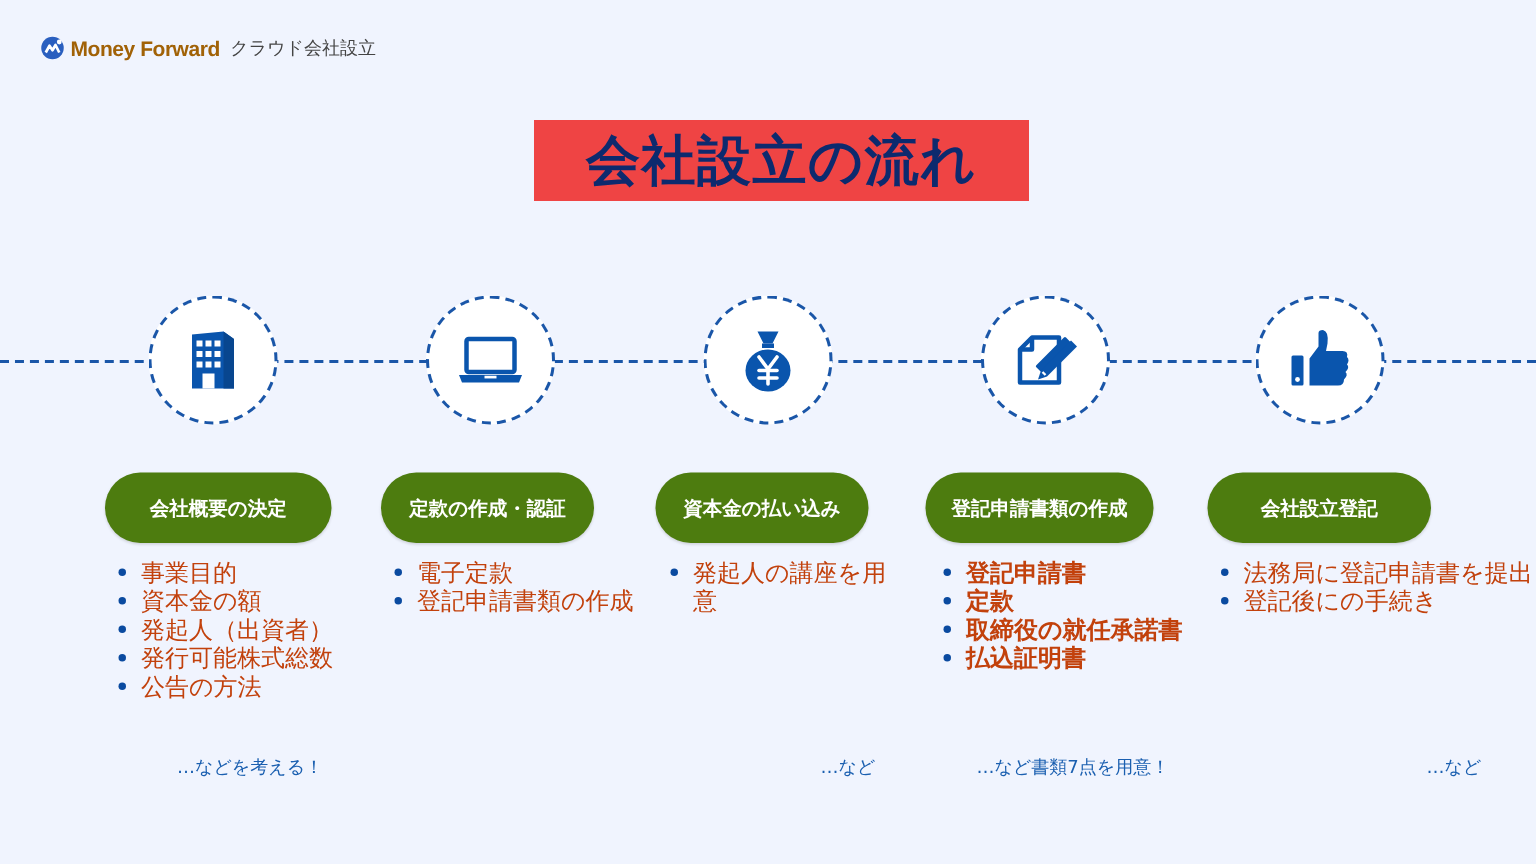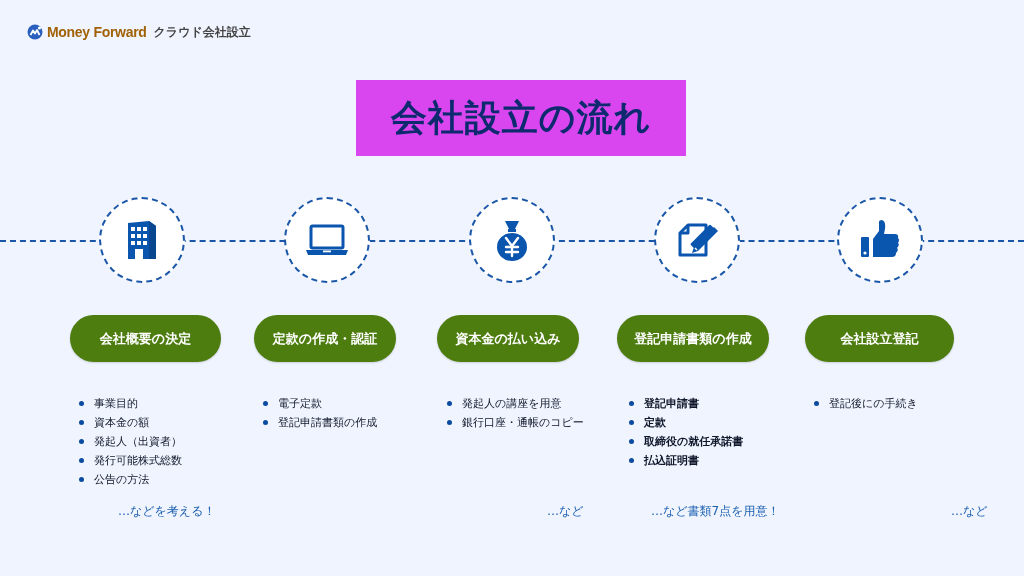--- a/index.html
+++ b/index.html
@@ -13,25 +13,25 @@
     .logo {
       position: absolute; left: 27px; top: 22px;
       display: flex; align-items: center; gap: 4px;
       height: 20px;
     }
     .logo-mark { width: 16px; height: 16px; }
     .logo-brand {
       font-family: "Liberation Sans", sans-serif;
       font-weight: bold; font-size: 14px; color: #a16207; letter-spacing: -0.3px;
     }
-    .logo-product { font-size: 12px; color: #444; font-weight: bold; margin-left: 3px; }
+    .logo-product { font-size: 12px; color: #444; font-weight: normal; margin-left: 3px; }
 
     .title-box {
-      position: absolute; left: 356px; top: 80px; width: 330px; height: 76px;
-      background: #d946ef;
+      position: absolute; left: 356px; top: 80px; width: 330px; height: 54px;
+      background: #ef4444;
       display: flex; align-items: center; justify-content: center;
     }
     .title-text {
       font-size: 36px; font-weight: bold; color: #0d2a6e; letter-spacing: 1px;
     }
 
     .timeline {
       position: absolute; left: 0; top: 240px; width: 1024px; height: 0;
       border-top: 2px dashed #1a56a8;
     }
@@ -47,22 +47,22 @@
       position: absolute; top: 315px; height: 47px;
       background: #4d7c0f; color: #ffffff; border: none; border-radius: 24px;
       font-size: 13px; font-weight: bold;
       display: flex; align-items: center; justify-content: center;
       font-family: "DejaVu Sans", "Liberation Sans", sans-serif;
       cursor: pointer;
       box-shadow: 0 1px 2px rgba(0,0,0,0.15);
     }
 
     .bullet-list {
-      position: absolute; top: 394px; list-style: none;
-      font-size: 11px; color: #0f172a; line-height: 19px;
+      position: absolute; top: 372px; list-style: none;
+      font-size: 16px; color: #c2410c; line-height: 19px;
     }
     .bullet-list li { position: relative; padding-left: 18px; }
     .bullet-list li::before {
       content: ""; position: absolute; left: 3px; top: 7px;
       width: 5px; height: 5px; border-radius: 50%; background: #0a4aa0;
     }
     .note {
       position: absolute; top: 503px; font-size: 12px; color: #1a5fb0;
       white-space: nowrap;
     }
@@ -160,28 +160,28 @@
 </ul>
 <div class="note" style="left:118px;">…などを考える！</div>
 
 <ul class="bullet-list" style="left:260px;">
   <li>電子定款</li>
   <li>登記申請書類の作成</li>
 </ul>
 
 <ul class="bullet-list" style="left:444px; width:148px;">
   <li>発起人の講座を用意</li>
-  <li>銀行口座・通帳のコピー</li>
 </ul>
 <div class="note" style="left:547px;">…など</div>
 
 <ul class="bullet-list" style="left:626px;font-weight:bold;">
   <li>登記申請書</li>
   <li>定款</li>
   <li>取締役の就任承諾書</li>
   <li>払込証明書</li>
 </ul>
 <div class="note" style="left:651px;">…など書類7点を用意！</div>
 
 <ul class="bullet-list" style="left:811px;">
+  <li>法務局に登記申請書を提出</li>
   <li>登記後にの手続き</li>
 </ul>
 <div class="note" style="left:951px;">…など</div>
 
 </body></html>

